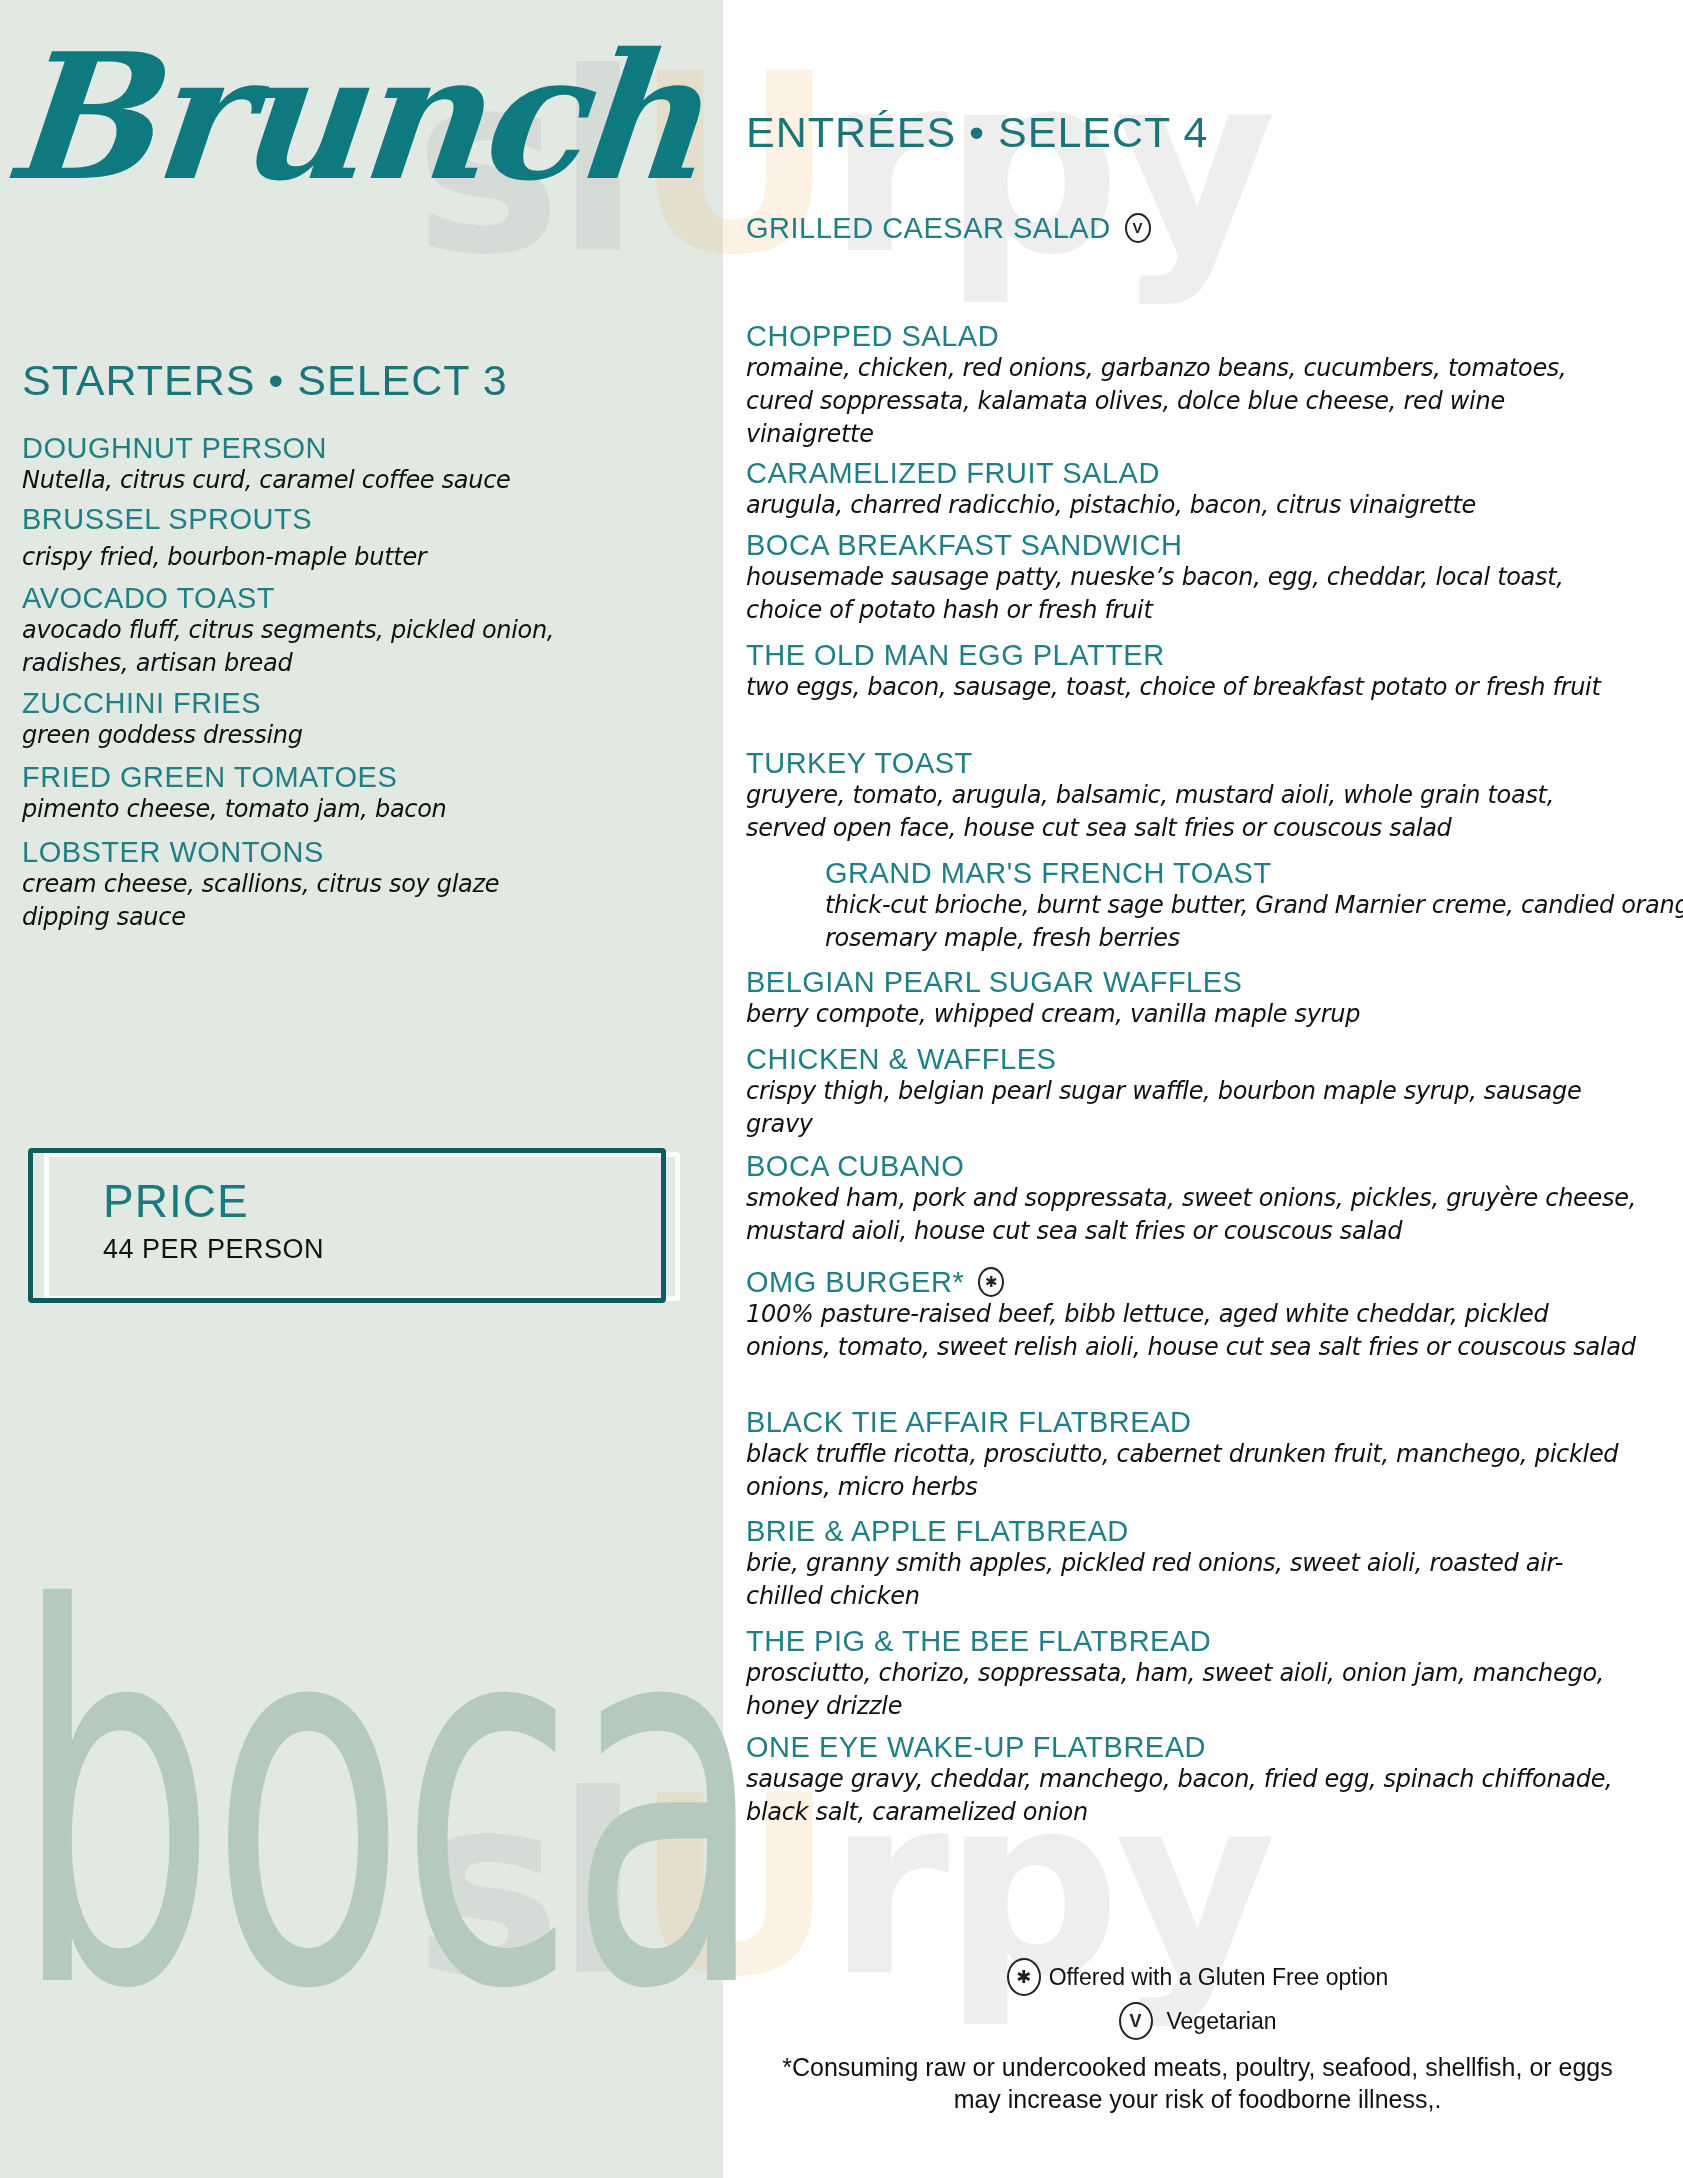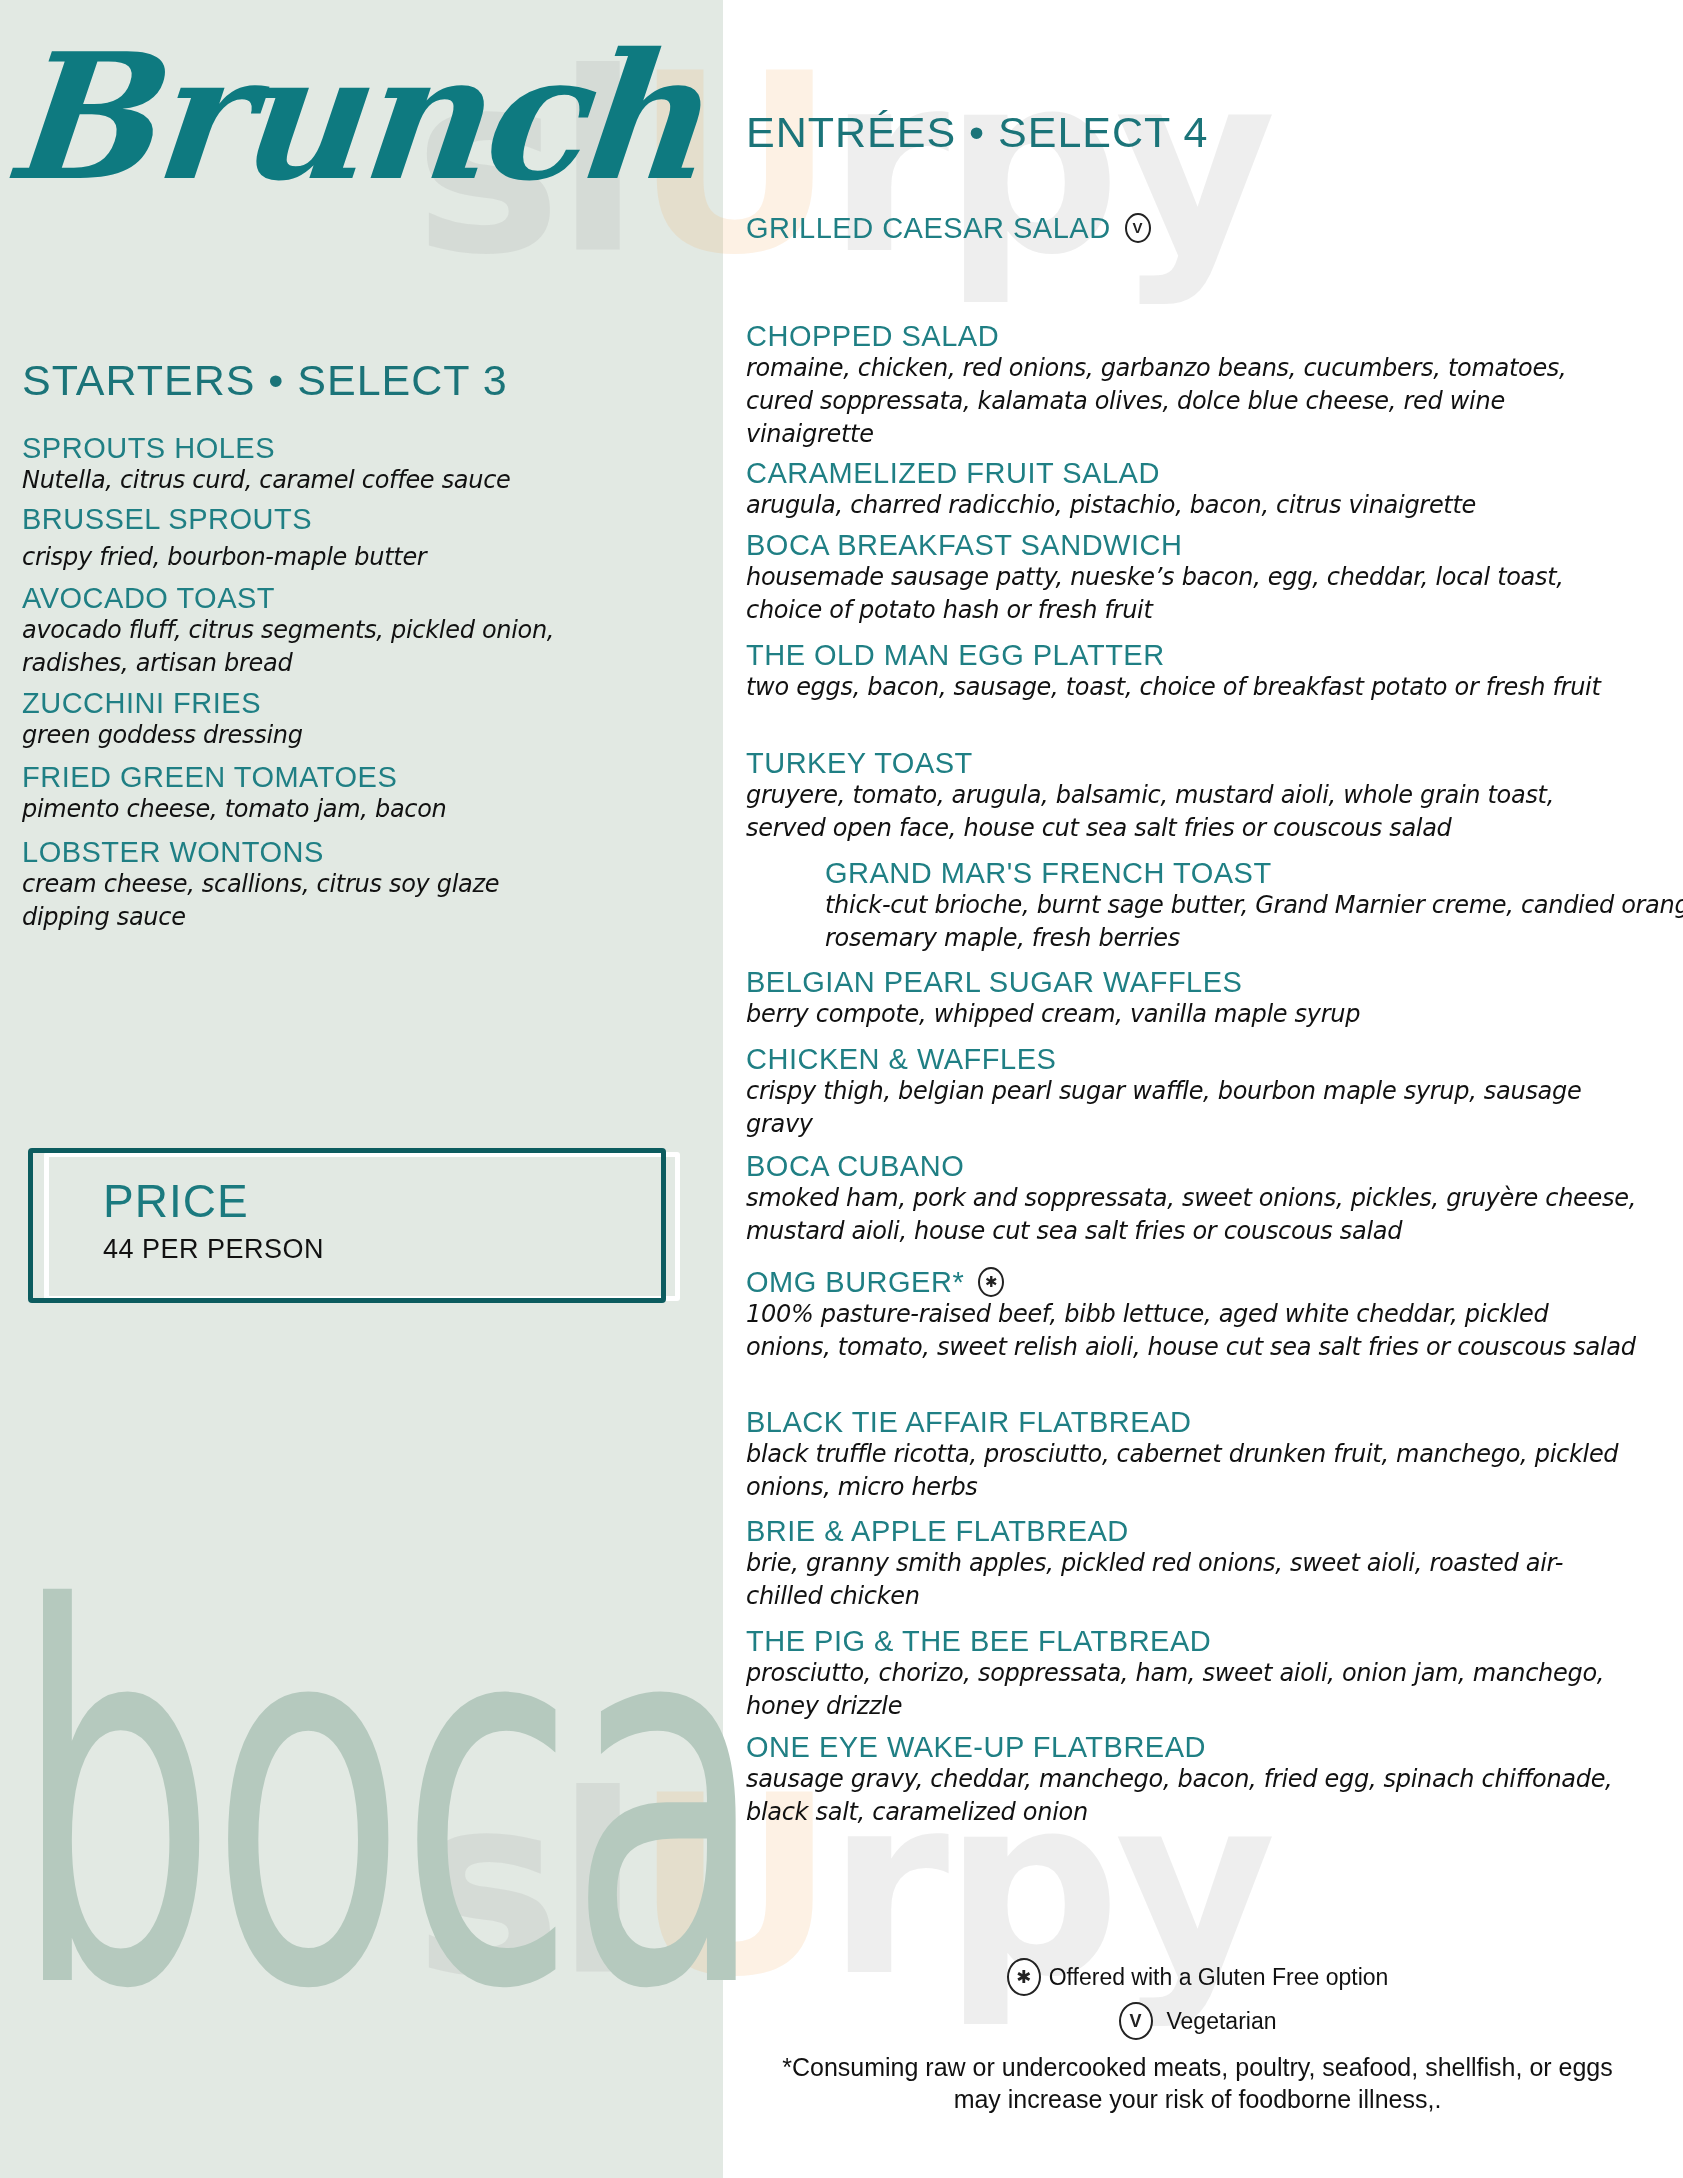--- a/index.html
+++ b/index.html
@@ -90,21 +90,21 @@
 <div class="watermark wm-gray" style="left:414px;top:1762px;font-size:248px;">sl</div>
 <div class="watermark wm-orange" style="left:634px;top:1762px;font-size:248px;">U</div>
 <div class="watermark wm-gray" style="left:827px;top:1762px;font-size:248px;">rpy</div>
 
 <div class="brunch">Brunch</div>
 
 <div class="section-title" style="left:22px;top:331px;margin-top:28px;">STARTERS • SELECT 3</div>
 
 <div class="left">
   <div class="item" style="left:22px;top:432px;">
-    <div class="item-name">SPROUTS HOLES</div>
+    <div class="item-name">DOUGHNUT PERSON</div>
     <div class="item-desc">Nutella, citrus curd, caramel coffee sauce</div>
   </div>
   <div class="item" style="left:22px;top:503px;">
     <div class="item-name">BRUSSEL SPROUTS</div>
     <div class="item-desc" style="margin-top:6px;">crispy fried, bourbon-maple butter</div>
   </div>
   <div class="item" style="left:22px;top:582px;">
     <div class="item-name">AVOCADO TOAST</div>
     <div class="item-desc">avocado fluff, citrus segments, pickled onion, radishes, artisan bread</div>
   </div>

